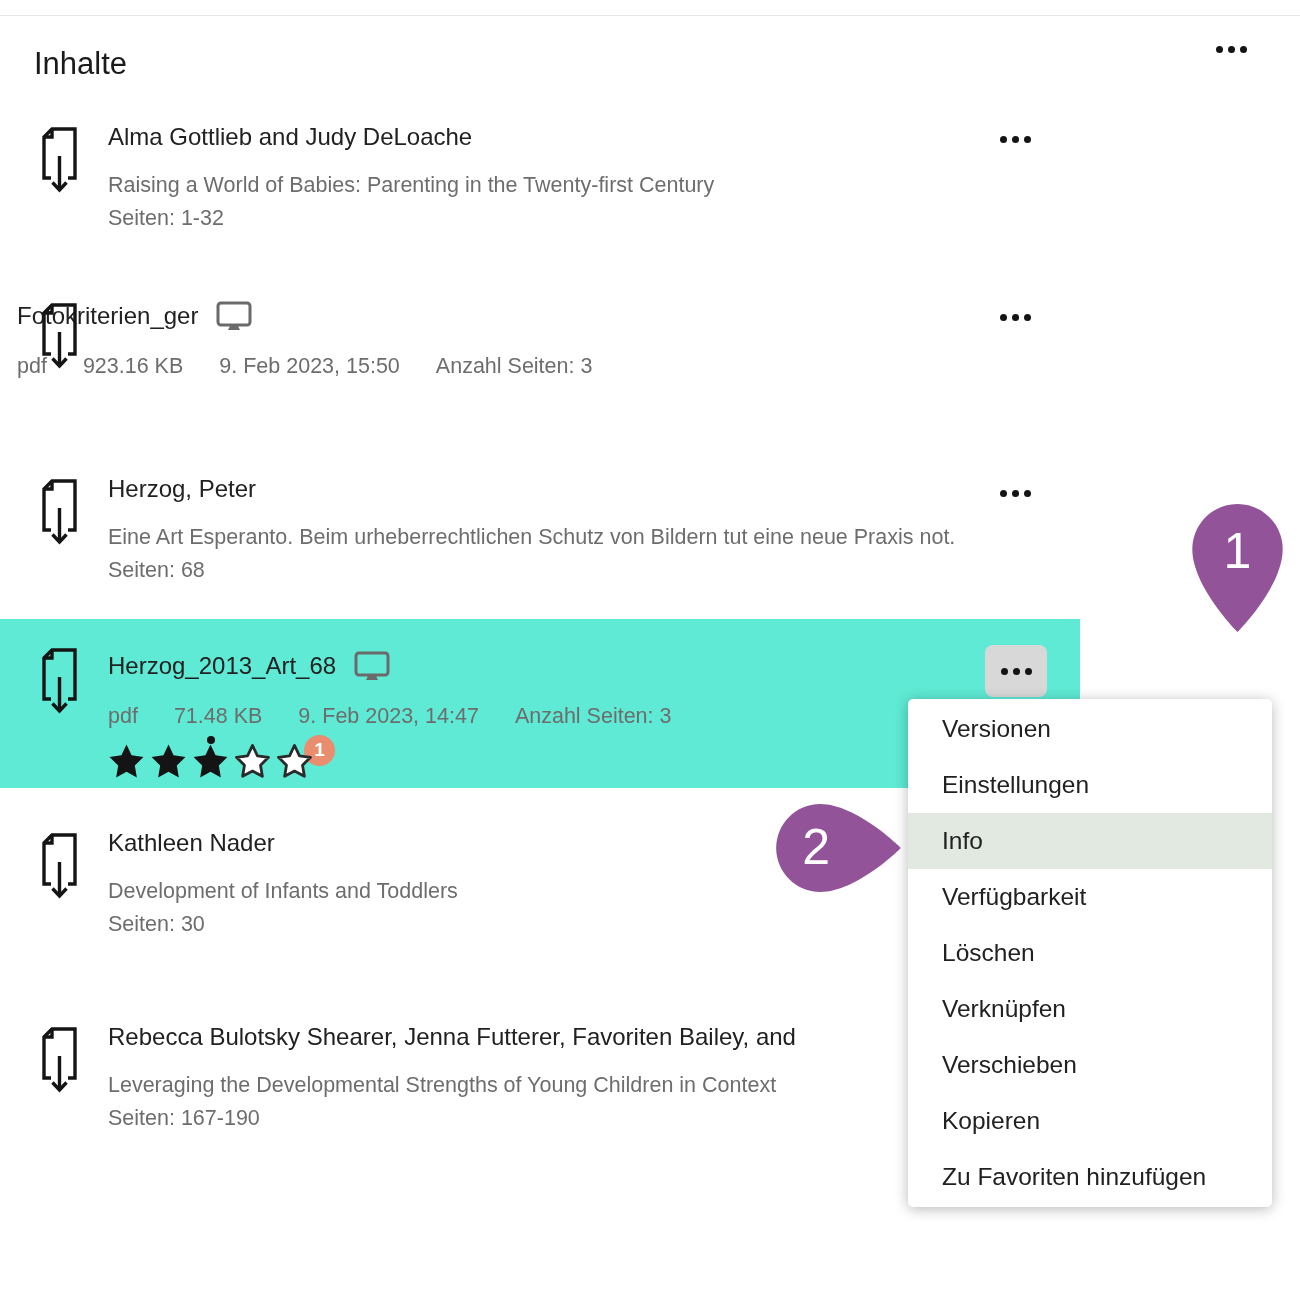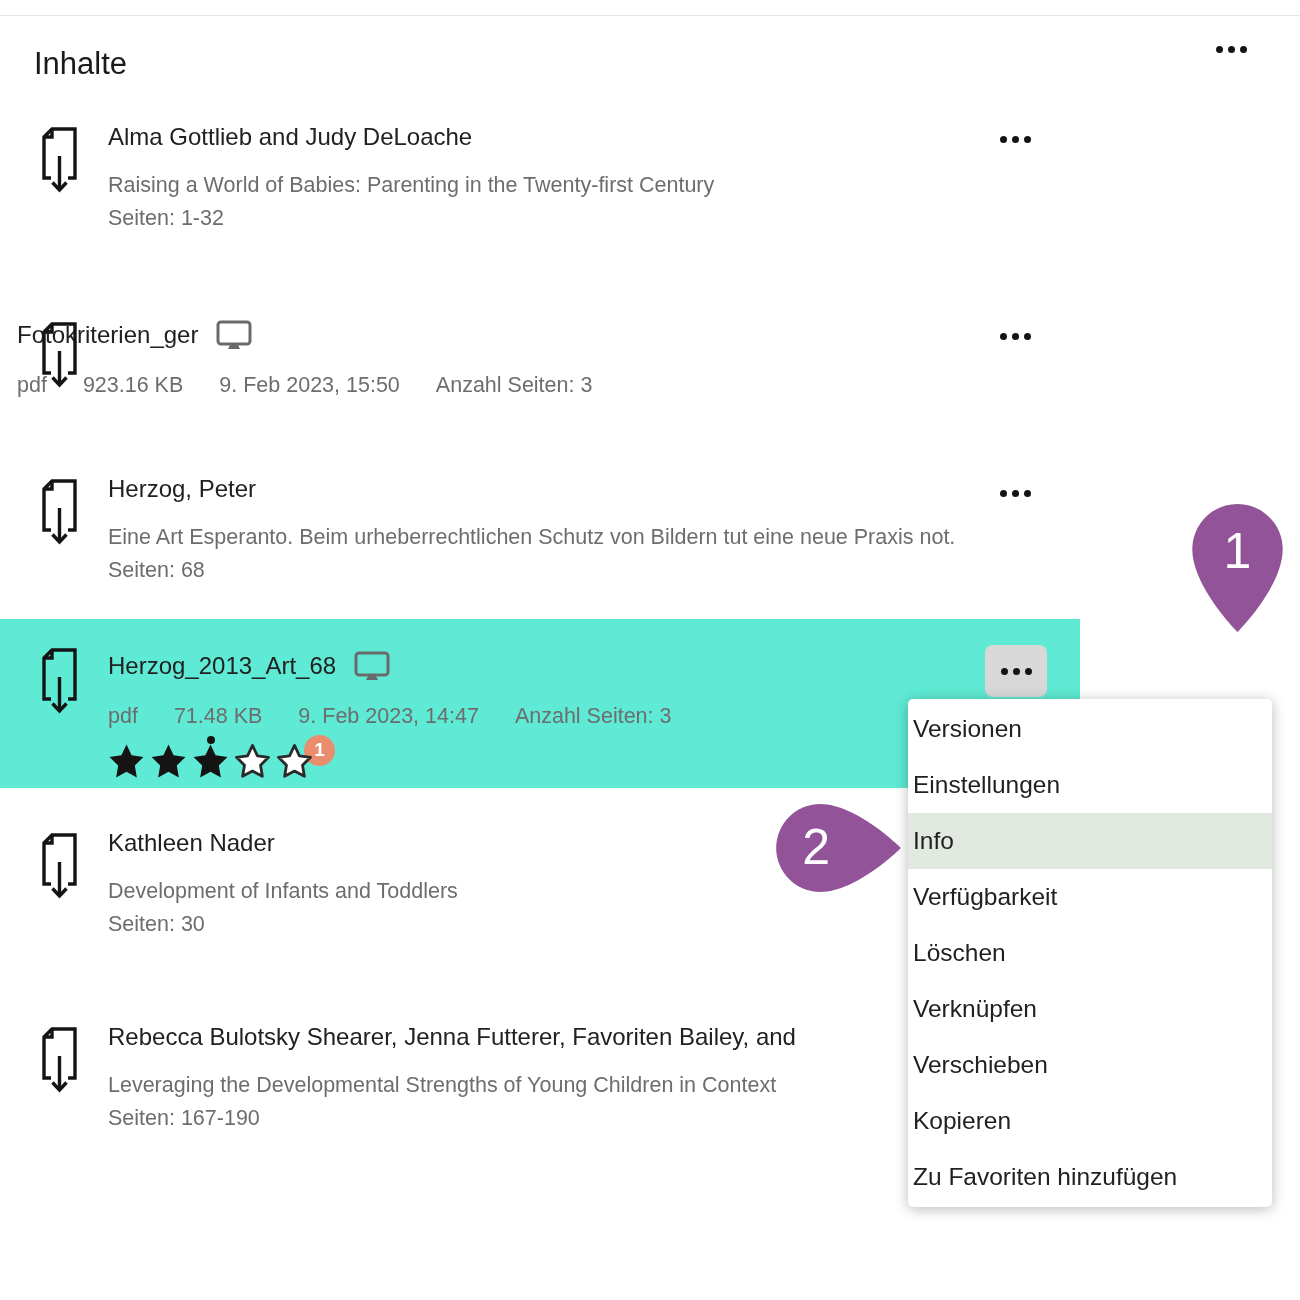--- a/index.html
+++ b/index.html
@@ -9,21 +9,21 @@
   }
   .top-divider{position:absolute;top:15px;left:0;width:1300px;height:1px;background:#e8e5e9;}
   .page-title{position:absolute;left:18px;top:30px;font-size:31px;font-weight:400;color:#1a1a1a;margin:16px;}
   
   .dots{display:flex;gap:5px;align-items:center;justify-content:center;background:none;border:none;padding:6px;cursor:pointer;}
   .dots i{width:7px;height:7px;border-radius:50%;background:#141414;display:block;}
   .header-dots{position:absolute;right:47px;top:40px;}
   
   .row{position:absolute;left:0;width:1080px;box-sizing:border-box;padding-left:108px;}
   .r1{top:122px;}
-  .r2{top:317px;padding-left:17px;}
+  .r2{top:298px;padding-left:17px;}
   .r3{top:474px;}
   .r4{top:619px;height:169px;background:#5eead4;padding-top:29px;}
   .r5{top:828px;}
   .r6{top:1022px;}
   .doc-icon{position:absolute;left:35px;top:2px;width:50px;height:72px;}
   .r4 .doc-icon{top:26px;}
   .row-title-line{display:flex;align-items:center;gap:18px;margin-bottom:17px;}
   .row-title{font-size:24px;color:#212121;line-height:30px;cursor:pointer;}
   .monitor{width:36px;height:33px;margin-top:3px;}
   .row-sub{font-size:21.5px;color:#6d6d6d;line-height:33px;}
@@ -35,21 +35,21 @@
   .options-btn{position:absolute;right:33px;top:26px;width:62px;height:52px;border:none;border-radius:8px;background:#d8d8d8;display:flex;align-items:center;justify-content:center;cursor:pointer;}
   .options-btn .dots{padding:0;}
   
   .stars{display:flex;align-items:center;gap:5px;margin-top:10px;height:40px;}
   .star{position:relative;width:37px;height:37px;display:block;cursor:pointer;}
   .star svg{display:block;width:37px;height:37px;}
   .star-dot{position:absolute;top:-7px;left:15px;width:8px;height:8px;border-radius:50%;background:#141414;}
   .rating-badge{width:31px;height:31px;border-radius:50%;background:#e98d6e;color:#fff;font-size:19px;font-weight:700;display:flex;align-items:center;justify-content:center;margin-left:-14px;margin-top:-22px;}
   
   .context-menu{position:absolute;left:908px;top:699px;width:364px;background:#fff;border-radius:5px;box-shadow:0 2px 14px rgba(0,0,0,0.28);z-index:5;padding:2px 0;}
-  .menu-item{height:56px;display:flex;align-items:center;padding-left:5px;font-size:24.5px;color:#212121;cursor:pointer;}
+  .menu-item{height:56px;display:flex;align-items:center;padding-left:34px;font-size:24.5px;color:#212121;cursor:pointer;}
   .menu-item.active{background:#e1e9e1;}
   
   .marker{position:absolute;z-index:10;pointer-events:none;}
   .marker svg{display:block;width:100%;height:100%;}
   .marker-num{position:absolute;color:#fff;font-size:50px;font-weight:400;transform:translate(-50%,-50%);}
   .marker-1{left:1192px;top:504px;width:91px;height:128px;}
   .marker-1 .marker-num{left:50%;top:37%;}
   .marker-2{left:773px;top:804px;width:131px;height:88px;}
   .marker-2 .marker-num{left:33%;top:49%;}
 </style>

